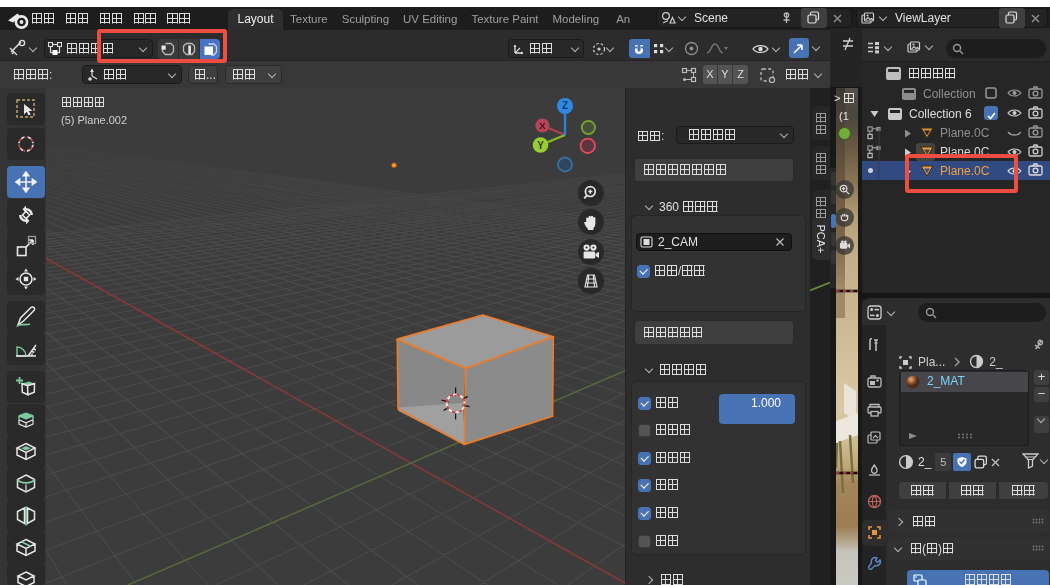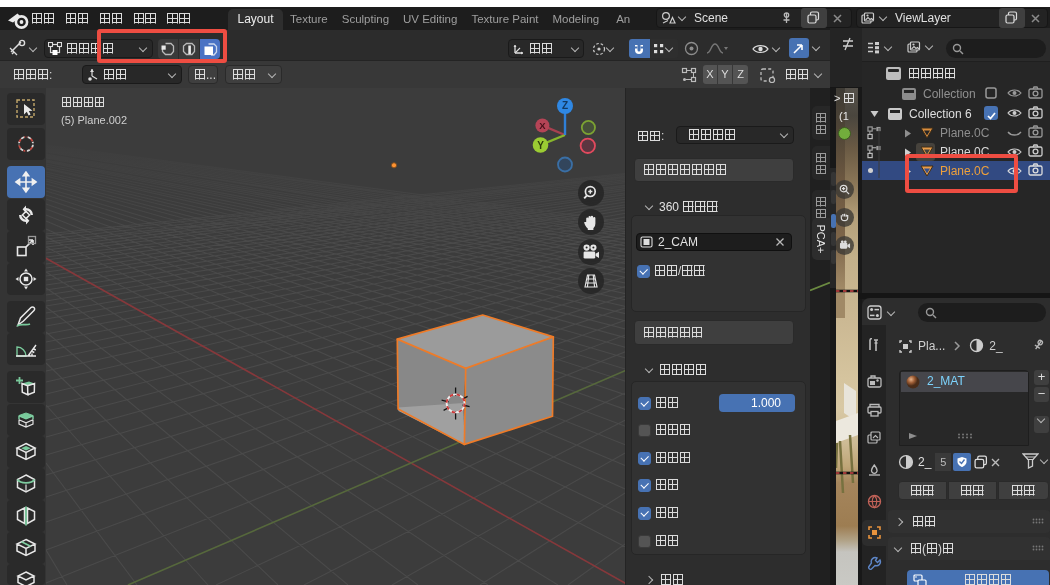--- a/index.html
+++ b/index.html
@@ -396,21 +396,21 @@
     </div>
  <div class="ab row" style="left:19px;top:275px">
       <span class="chev"></span>
       <span style="color:#e2e2e2;font-size:12px;margin-left:6px"><i class="c"></i><i class="c"></i><i class="c"></i><i class="c"></i></span>
     </div>
  <div class="ab" style="left:5px;top:293px;width:175px;height:174px;background:#323232;border:1px solid #262626;border-radius:5px"></div>
  <div class="ab row" style="left:12px;top:308px">
       <span class="cb on"></span>
       <span style="color:#dcdcdc;font-size:12px;margin-left:4px"><i class="c"></i><i class="c"></i></span>
     </div>
- <div class="ab" style="left:93px;top:306px;width:76px;height:18px;background:#4772b3;border-radius:4px;color:#fff;font-size:12px;text-align:right;line-height:18px"><span style="margin-right:14px">1.000</span></div>
+ <div class="ab" style="left:93px;top:306px;width:76px;height:30px;background:#4772b3;border-radius:4px;color:#fff;font-size:12px;text-align:right;line-height:18px"><span style="margin-right:14px">1.000</span></div>
  <div class="ab row" style="left:12px;top:335px">
       <span class="cb"></span>
       <span style="color:#dcdcdc;font-size:12px;margin-left:4px"><i class="c"></i><i class="c"></i><i class="c"></i></span>
     </div>
  <div class="ab row" style="left:12px;top:363px">
       <span class="cb on"></span>
       <span style="color:#dcdcdc;font-size:12px;margin-left:4px"><i class="c"></i><i class="c"></i><i class="c"></i></span>
     </div>
  <div class="ab row" style="left:12px;top:390px">
       <span class="cb on"></span>
@@ -700,21 +700,21 @@
     </svg>
  <div class="ab" style="left:0px;top:222px;width:24px;height:26px;background:#2d2d2d;border-radius:5px 0 0 5px"></div>
  <svg class="ab" style="left:5px;top:227px" width="15" height="15" viewBox="0 0 15 15">
       <path d="M2 5 L2 2 L5 2 M10 2 L13 2 L13 5 M13 10 L13 13 L10 13 M5 13 L2 13 L2 10" stroke="#e8933d" stroke-width="1.6" fill="none"></path>
       <rect x="5" y="5" width="5" height="5" fill="#e8933d"></rect>
     </svg>
  <svg class="ab" style="left:5px;top:258px" width="15" height="15" viewBox="0 0 15 15">
       <path d="M10 2 a4 4 0 0 0 -5.5 5 L2 10.5 a1.8 1.8 0 0 0 2.5 2.5 L8 9.5 a4 4 0 0 0 5 -5.5 L10.5 6.5 L8.5 4.5 Z" fill="none" stroke="#5e87c9" stroke-width="1.4"></path>
     </svg>
 
- <div class="ab row" style="left:36px;top:40px">
+ <div class="ab row" style="left:36px;top:56px">
   <svg width="15" height="14" viewBox="0 0 15 14">
         <path d="M2 4 L2 2 L4 2 M11 2 L13 2 L13 4 M13 11 L13 13 L11 13 M4 13 L2 13 L2 11" stroke="#ccc" stroke-width="1.4" fill="none"></path>
         <rect x="5" y="5" width="5" height="5" fill="#ccc"></rect>
       </svg>
   <span style="color:#cfcfcf;font-size:12px;margin-left:5px">Pla...</span>
   <svg width="8" height="10" viewBox="0 0 8 10" style="margin-left:8px">
         <path d="M2 1 L6 5 L2 9" stroke="#999" stroke-width="1.5" fill="none"></path>
       </svg>
   <svg width="15" height="15" viewBox="0 0 15 15" style="margin-left:8px">
         <circle cx="7.5" cy="7.5" r="6" fill="none" stroke="#ccc" stroke-width="1.3"></circle>

